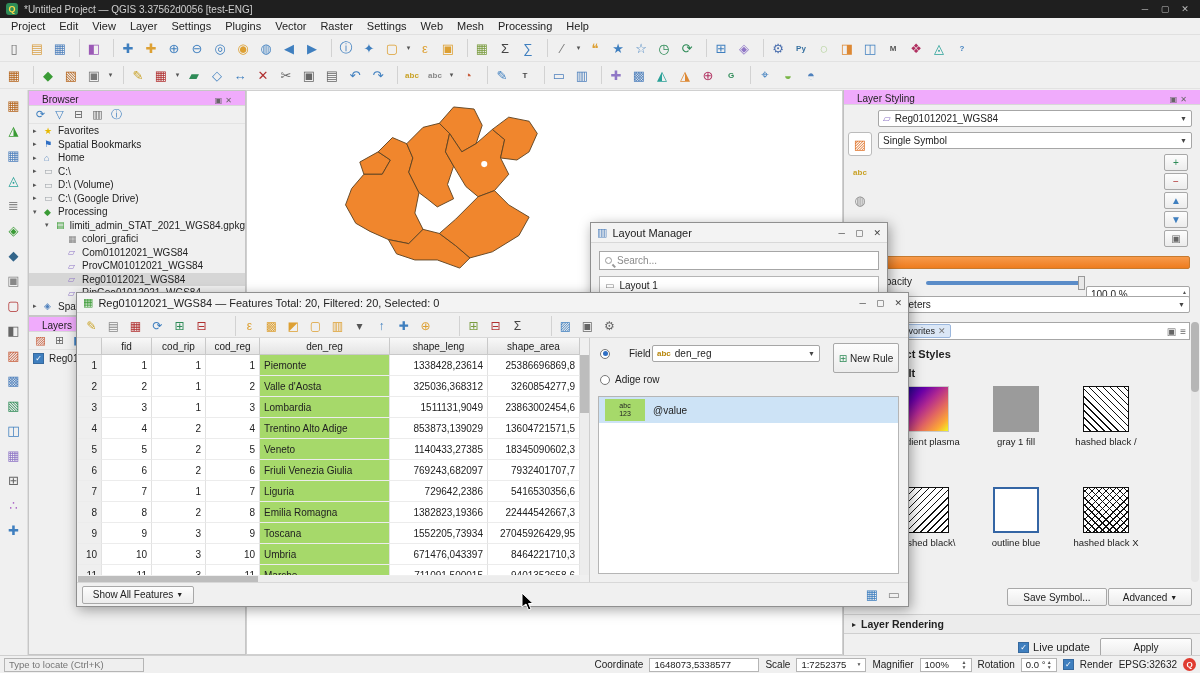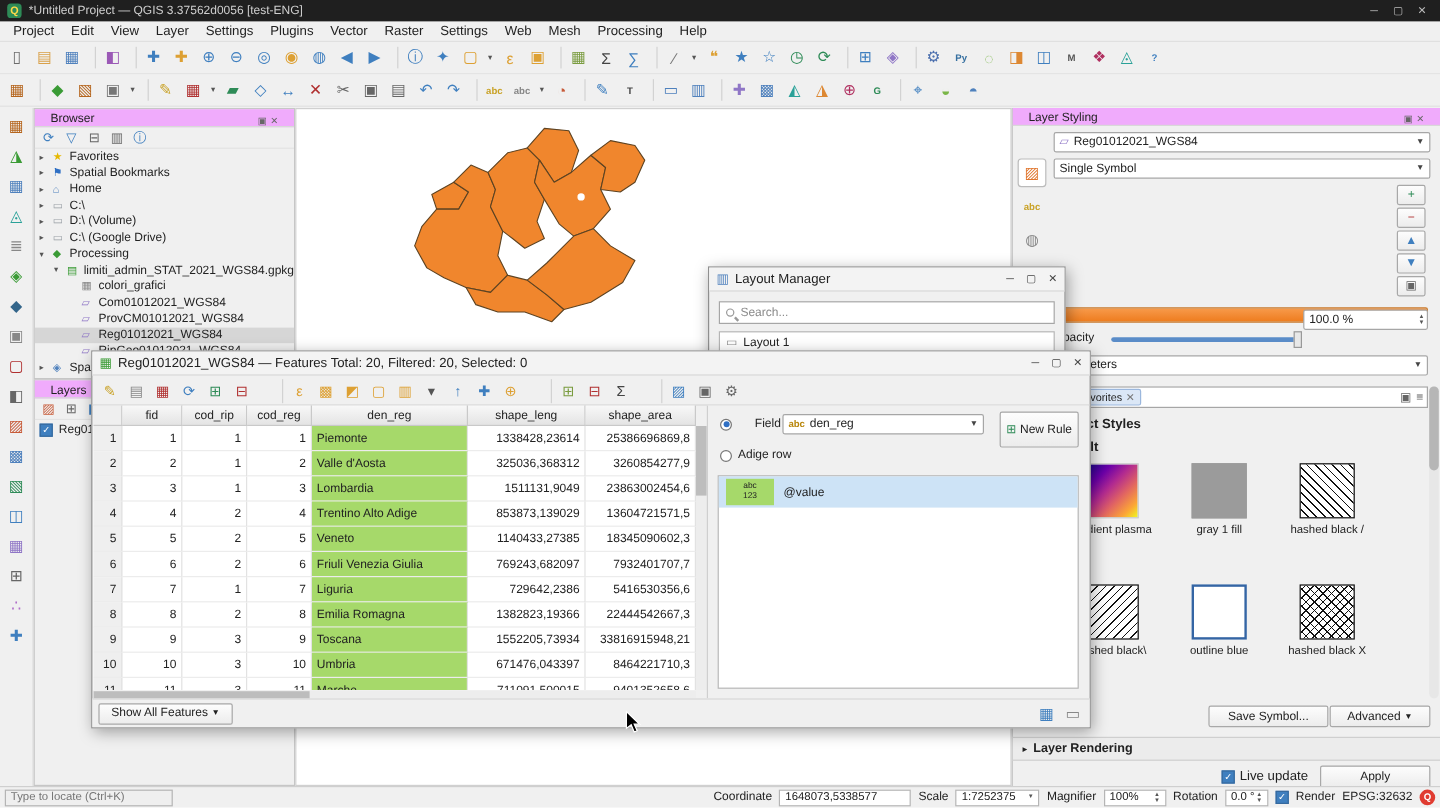--- a/index.html
+++ b/index.html
@@ -439,21 +439,21 @@
         <span class="btn sbtn" style="color: rgb(176, 48, 48);">−</span>
         <span class="btn sbtn" style="color: rgb(63, 127, 191);">▲</span>
         <span class="btn sbtn" style="color: rgb(63, 127, 191);">▼</span>
         <span class="btn sbtn" style="color: rgb(102, 102, 102);">▣</span>
     </div>
     <div class="colorbar"></div>
     <div class="oplabel">Opacity</div>
     <div class="optrack">
         <span class="ophandle"></span>
       </div>
-    <div class="spin" style="position:absolute;right:10px;top:168px;width:104px">
+    <div class="spin" style="position:absolute;right:10px;top:196px;width:104px">
       <span>100.0 %</span>
       <span class="updn">
           <span>▲</span>
           <span>▼</span>
         </span>
     </div>
     <div class="combo" style="position:absolute;left:34px;top:206px;right:10px">
       <span>Millimeters</span>
       <span class="caret">▼</span>
     </div>
@@ -677,21 +677,21 @@
           <span class="tc cc6 num">22444542667,3</span>
         </div>
 
         <div class="trow">
           <span class="tc cc0 num">9</span>
           <span class="tc cc1 num">9</span>
           <span class="tc cc2 num">3</span>
           <span class="tc cc3 num">9</span>
           <span class="tc cc4 den">Toscana</span>
           <span class="tc cc5 num">1552205,73934</span>
-          <span class="tc cc6 num">33816915948,21</span>
+          <span class="tc cc6 num">27045926429,95</span>
         </div>
 
         <div class="trow">
           <span class="tc cc0 num">10</span>
           <span class="tc cc1 num">10</span>
           <span class="tc cc2 num">3</span>
           <span class="tc cc3 num">10</span>
           <span class="tc cc4 den">Umbria</span>
           <span class="tc cc5 num">671476,043397</span>
           <span class="tc cc6 num">8464221710,3</span>

